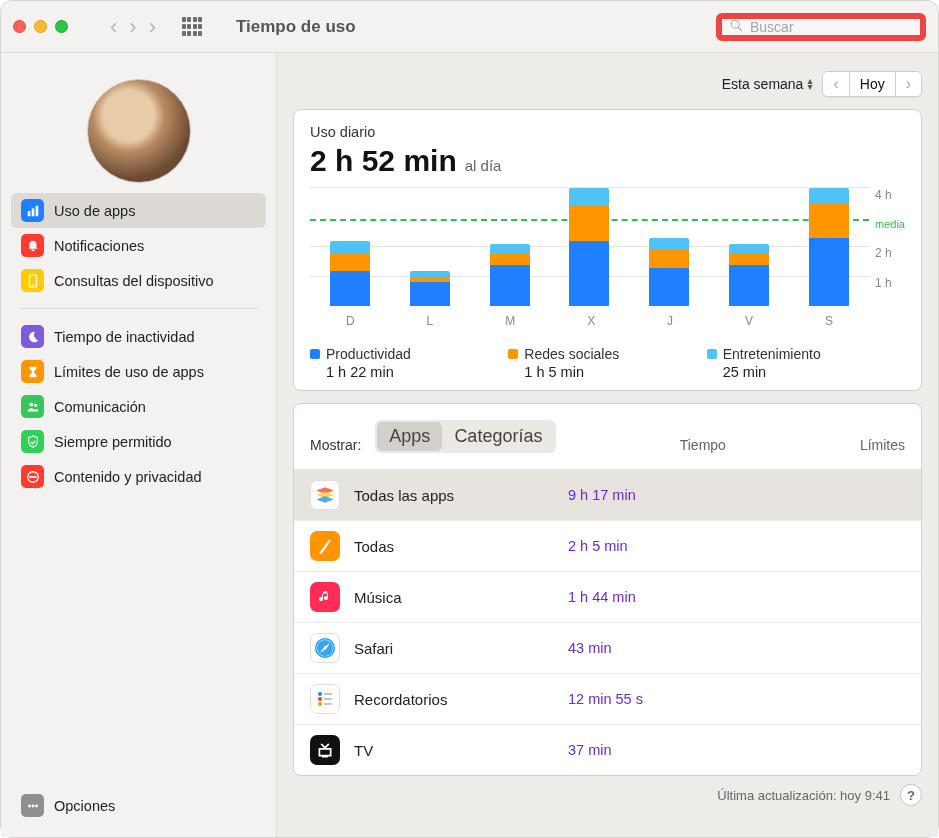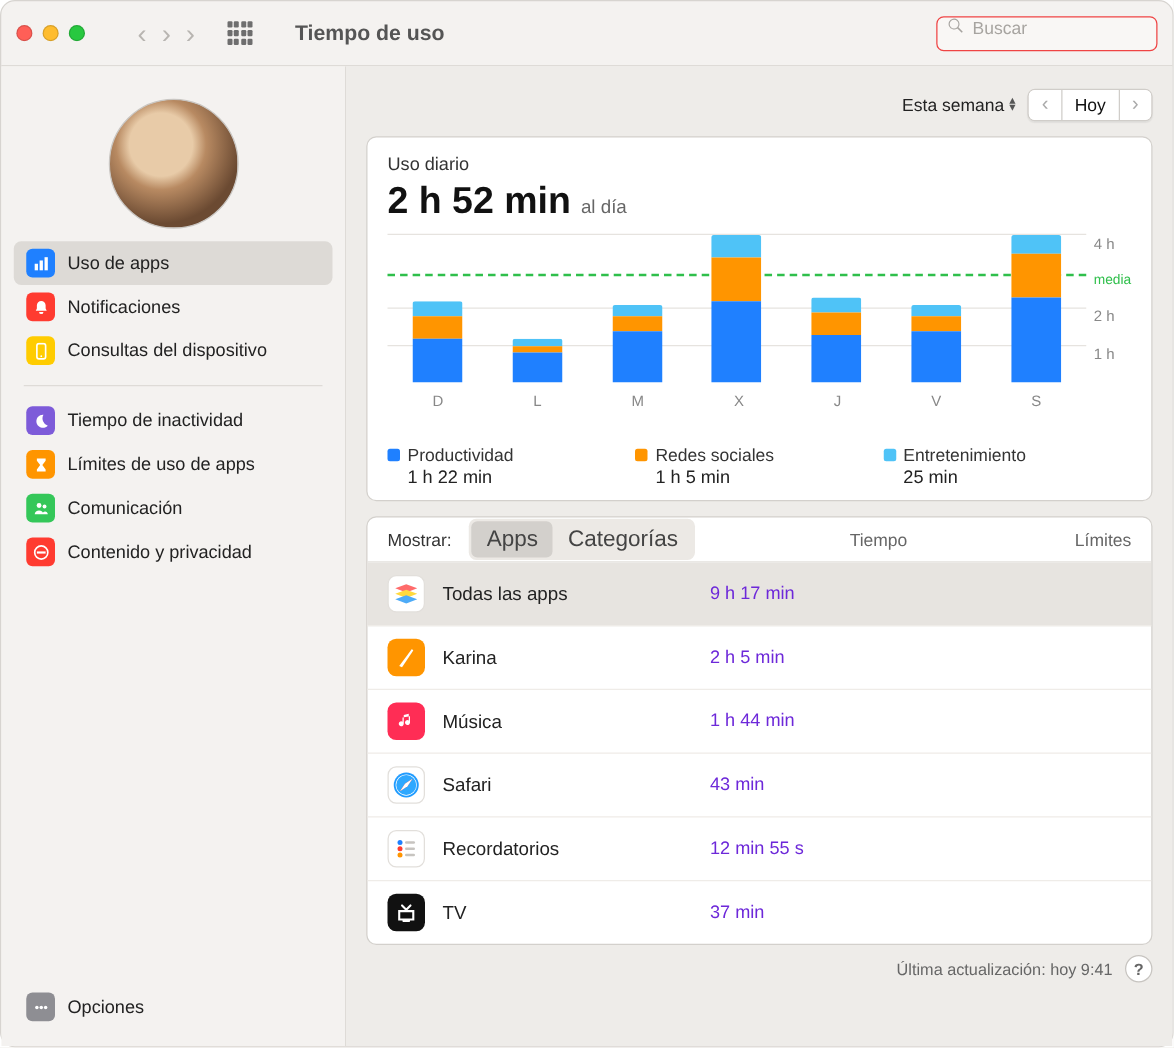--- a/index.html
+++ b/index.html
@@ -36,21 +36,21 @@
   .nav-arrows { display:flex; gap:4px; margin-left:16px; color:#b8b5b1; }
   .nav-arrows span { font-size: 22px; padding:0 4px; }
   .grid-icon {
     width:20px;height:20px; margin-left:14px;
     display:grid; grid-template-columns:repeat(4,1fr); grid-template-rows:repeat(3,1fr);
     gap:1.5px;
   }
   .grid-icon i{background:#6e6e6e;border-radius:1px;}
   .win-title { font-size: 17px; font-weight:600; color:#555; margin-left: 26px; flex:1;}
   .search {
-    width: 177px; height: 28px; border:1px solid #ef4444; border-radius:6px;
+    width: 210px; height: 28px; border:6px solid #ef4444; border-radius:6px;
     background:#f9f7f5; display:flex; align-items:flex-start; padding:0 8px; gap:6px;
     color:#a7a4a0; font-size:14px;
   }
   .search svg{width:14px;height:14px;fill:#a7a4a0;}
 
   
   .body { flex:1; display:flex; overflow:hidden;}
   .sidebar {
     width: 276px; border-right:1px solid #dedbd7;
     padding: 18px 10px 10px 10px;
@@ -116,31 +116,31 @@
   .chart{flex:1;position:relative;}
   .ylabels{width:36px;display:flex;flex-direction:column;justify-content:space-between;height:118px;font-size:12px;color:#888;text-align:left;padding-left:6px;}
   .ylabels .media{color:#2fbf4b;font-size:11px;}
   .grid-lines{position:absolute;left:0;right:0;top:0;height:118px;}
   .grid-lines div{position:absolute;left:0;right:0;height:1px;background:#e6e3df;}
   .avg-line{position:absolute;left:0;right:0;height:0;border-top:2px dashed #2fbf4b;}
   .bars{position:absolute;bottom:22px;left:0;right:0;height:118px;display:flex;justify-content:space-around;align-items:flex-end;}
   .bar{width:40px;display:flex;flex-direction:column-reverse;border-radius:2px 2px 0 0;overflow:hidden;}
   .seg-prod{background:#1f80ff;} .seg-soc{background:#ff9500;} .seg-ent{background:#4fc3f7;}
   .xlabels{position:absolute;bottom:0;left:0;right:0;display:flex;justify-content:space-around;font-size:12px;color:#888;}
-  .legend{display:flex;gap:0;margin-top:28px;}
+  .legend{display:flex;gap:0;margin-top:18px;}
   .legend .col{flex:1;}
   .legend .lname{display:flex;align-items:center;gap:6px;font-size:14px;color:#333;}
   .legend .dot{width:10px;height:10px;border-radius:2px;}
   .legend .ltime{font-size:14.5px;color:#222;margin-top:2px;margin-left:16px;}
 
   
   .table-card{margin-top:12px;}
   .filter-row{
-    display:flex;align-items:center;gap:14px;
-    padding:1px 16px;border-bottom:1px solid #e4e1dd;
+    display:flex;align-items:flex-end;gap:14px;
+    padding:16px 16px;border-bottom:1px solid #e4e1dd;
     font-size:14px;
   }
   .filter-row .lbl{color:#333;}
   .toggle{display:flex;background:#ece9e5;border-radius:6px;padding:2px;}
   .toggle button{border:none;padding:4px 12px;border-radius:5px;font-size:18px;background:transparent;cursor:pointer;color:#444;}
   .toggle button.on{background:#d3d0cc;font-weight:500;}
   .col-h{color:#666;}
   .col-time{margin-left:auto;margin-right:120px;}
   .rows{display:flex;flex-direction:column;}
   .row{
@@ -249,20 +249,29 @@
           </div>
           <div class="side-item">
             <span class="side-icn icn-green">
               <svg viewBox="0 0 16 16">
                 <circle cx="6" cy="5" r="2.2"></circle>
                 <circle cx="11" cy="6" r="1.8"></circle>
                 <path d="M2 13c0-2 2-3.5 4-3.5s4 1.5 4 3.5zM9 13c0-1.5 1.3-2.6 2.5-2.6S14 11.5 14 13z"></path>
               </svg>
             </span>
             <span>Comunicación</span>
+          </div>
+          <div class="side-item">
+            <span class="side-icn icn-green2">
+              <svg viewBox="0 0 16 16">
+                <path d="M8 1l5 2v4c0 4-3 6-5 7-2-1-5-3-5-7V3z" fill="none" stroke="#fff" stroke-width="1.3"></path>
+                <path d="M5.5 8l2 2 3-3.5" fill="none" stroke="#fff" stroke-width="1.5"></path>
+              </svg>
+            </span>
+            <span>Siempre permitido</span>
           </div>
           <div class="side-item">
             <span class="side-icn icn-red2">
               <svg viewBox="0 0 16 16">
                 <circle cx="8" cy="8" r="6" fill="none" stroke="#fff" stroke-width="1.5"></circle>
                 <rect x="4" y="7" width="8" height="2"></rect>
               </svg>
             </span>
             <span>Contenido y privacidad</span>
           </div>
@@ -411,21 +420,21 @@
               </span>
               <span class="name">Todas las apps</span>
               <span class="time">9 h 17 min</span>
             </div>
             <div class="row">
               <span class="app-icn" style="background:#ff9500;">
                 <svg width="18" height="18" viewBox="0 0 16 16">
                   <path d="M3 14L12 2l1 1L5 15z" fill="#fff"></path>
                 </svg>
               </span>
-              <span class="name">Karina</span>
+              <span class="name">Todas</span>
               <span class="time">2 h 5 min</span>
             </div>
             <div class="row">
               <span class="app-icn" style="background:#ff2d55;">
                 <svg width="16" height="16" viewBox="0 0 16 16">
                   <path d="M6 3v7a2 2 0 1 1-1-1.7V5l6-1v5a2 2 0 1 1-1-1.7V2z" fill="#fff"></path>
                 </svg>
               </span>
               <span class="name">Música</span>
               <span class="time">1 h 44 min</span>

